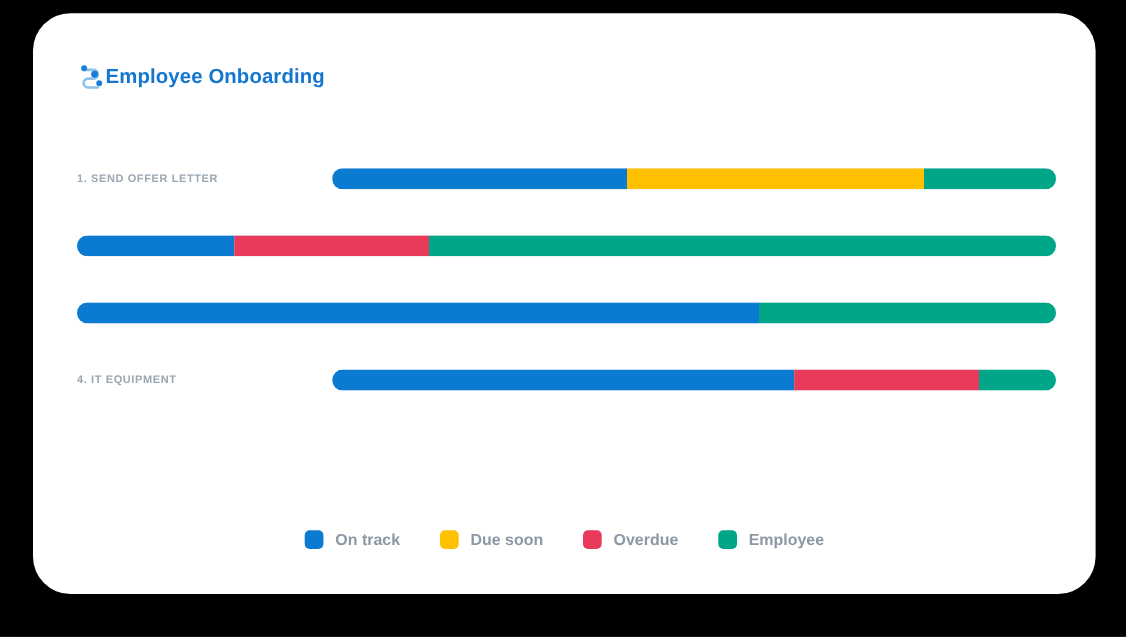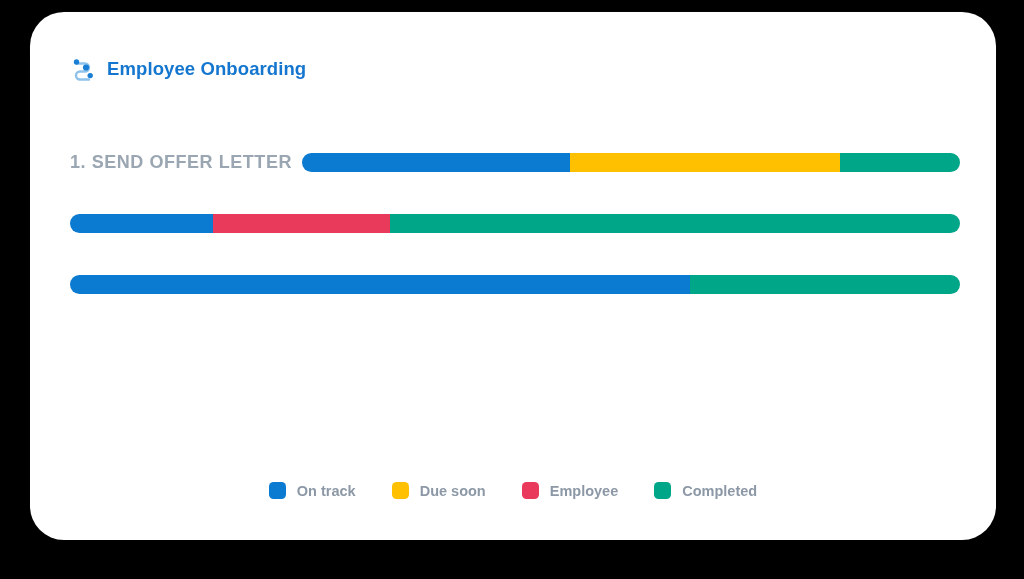--- a/index.html
+++ b/index.html
@@ -31,21 +31,20 @@
       0 0 0 1px rgba(255,255,255,0.02);
   }
 
   
   .header {
     position: absolute;
     left: 40px;
     top: 44px;
     display: flex;
     align-items: center;
-    gap: 11px;
   }
 
   .brand-icon {
     width: 26px;
     height: 26px;
     display: block;
     flex: 0 0 auto;
   }
 
   .title {
@@ -66,21 +65,21 @@
 
   .row {
     height: 61px;
     display: flex;
     align-items: center;
   }
 
   .row-label {
     width: 232px;
     flex: 0 0 232px;
-    font-size: 18px;
+    font-size: 10px;
     font-weight: bold;
     color: #9aa6b2;
     letter-spacing: 0.55px;
     text-transform: uppercase;
     white-space: nowrap;
   }
 
   .bar {
     position: relative;
     flex: 1 1 auto;
@@ -161,41 +160,49 @@
         </div>
     </div>
 
     <div class="row">
       <div class="bar">
           <div class="seg" style="width: 69.7%; background: rgb(11, 122, 209);"></div>
           <div class="seg" style="width: 30.3%; background: rgb(0, 166, 136);"></div>
         </div>
     </div>
 
+    <div class="row">
+      <div class="row-label">4. IT EQUIPMENT</div>
+      <div class="bar">
+          <div class="seg" style="width: 63.8%; background: rgb(11, 122, 209);"></div>
+          <div class="seg" style="width: 25.5%; background: rgb(233, 58, 92);"></div>
+          <div class="seg" style="width: 10.7%; background: rgb(0, 166, 136);"></div>
+        </div>
+    </div>
 
 
   </div>
 
   <div class="legend">
 
     <div class="legend-item">
       <span class="legend-swatch" style="background: rgb(11, 122, 209);"></span>
       <span class="legend-label">On track</span>
     </div>
 
     <div class="legend-item">
       <span class="legend-swatch" style="background: rgb(255, 192, 0);"></span>
       <span class="legend-label">Due soon</span>
     </div>
 
     <div class="legend-item">
       <span class="legend-swatch" style="background: rgb(233, 58, 92);"></span>
+      <span class="legend-label">Overdue</span>
+    </div>
+
+    <div class="legend-item">
+      <span class="legend-swatch" style="background: rgb(0, 166, 136);"></span>
       <span class="legend-label">Employee</span>
     </div>
 
-    <div class="legend-item">
-      <span class="legend-swatch" style="background: rgb(0, 166, 136);"></span>
-      <span class="legend-label">Completed</span>
-    </div>
-
   </div>
 
 </div>
 
 </body></html>

